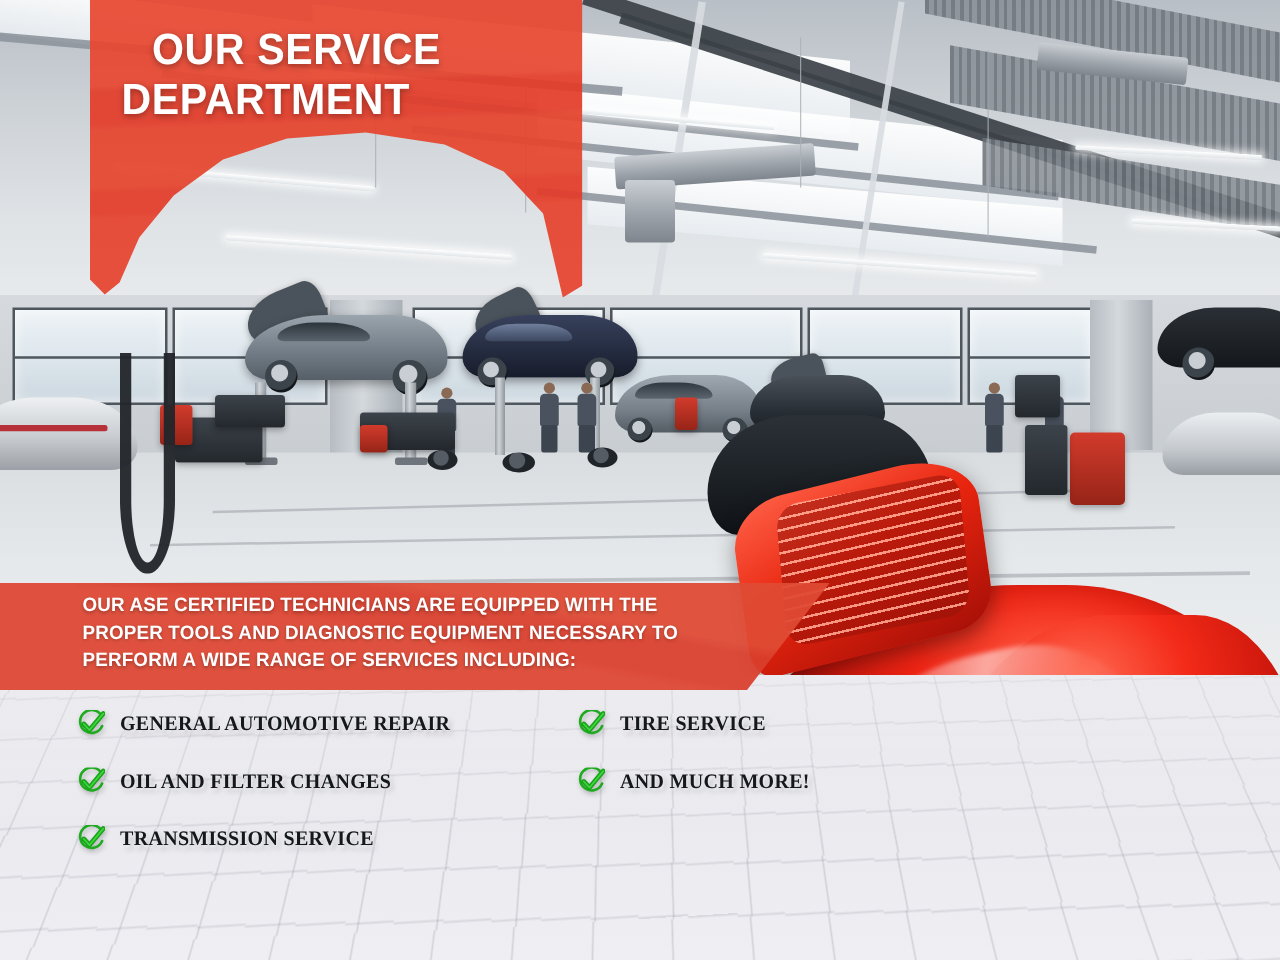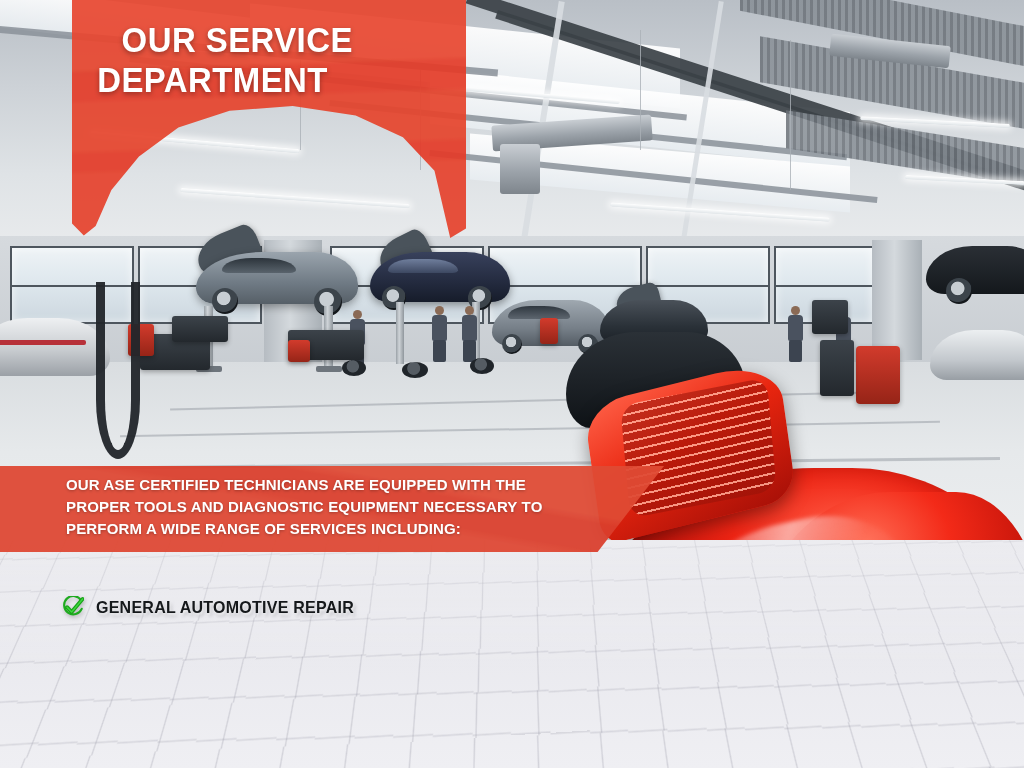--- a/index.html
+++ b/index.html
@@ -297,21 +297,21 @@
   .introtext{
     position:absolute;left:66px;top:474px;width:545px;
     color:#fff;font-weight:bold;font-size:15.5px;line-height:1.43;
     letter-spacing:.15px;
     text-shadow:0 1px 3px rgba(0,0,0,.3);
     transform:scaleX(.97);transform-origin:left top;
   }
   .introtext span{display:block;}
 
   
-  .lists{position:absolute;left:0;top:584px;width:1024px;height:180px;}
+  .lists{position:absolute;left:0;top:556px;width:1024px;height:180px;font-family:Liberation Serif, serif;}
   .col{position:absolute;top:0;}
   .col.left{left:62px;width:420px;}
   .col.right{left:462px;width:545px;}
   .li{
     position:relative;height:46px;display:flex;align-items:center;gap:12px;
   }
   .li .label{
     font-weight:bold;font-size:16.5px;letter-spacing:.25px;color:#15181b;
     text-shadow:1px 2px 3px rgba(255,255,255,.85), 2px 3px 4px rgba(120,120,130,.55);
     transform:scaleX(.97);transform-origin:left center;
@@ -503,19 +503,59 @@
       <div class="li">
         <span class="check">
           <svg viewBox="0 0 24 24" aria-hidden="true">
             <path d="M21 5 A10 10 0 1 0 21.5 14" fill="none" stroke="#1faa1f" stroke-width="2.3" stroke-linecap="round"></path>
             <path d="M5.5 12.2 L10.5 17.5 L22.5 3.2" fill="none" stroke="#18a318" stroke-width="4.2" stroke-linecap="round" stroke-linejoin="round"></path>
             <path d="M5.5 12.2 L10.5 17.5 L22.5 3.2" fill="none" stroke="#3ed63e" stroke-width="1.5" stroke-linecap="round" stroke-linejoin="round"></path>
           </svg>
         </span>
         <span class="label">GENERAL AUTOMOTIVE REPAIR</span>
       </div>
+      <div class="li">
+        <span class="check">
+          <svg viewBox="0 0 24 24" aria-hidden="true">
+            <path d="M21 5 A10 10 0 1 0 21.5 14" fill="none" stroke="#1faa1f" stroke-width="2.3" stroke-linecap="round"></path>
+            <path d="M5.5 12.2 L10.5 17.5 L22.5 3.2" fill="none" stroke="#18a318" stroke-width="4.2" stroke-linecap="round" stroke-linejoin="round"></path>
+            <path d="M5.5 12.2 L10.5 17.5 L22.5 3.2" fill="none" stroke="#3ed63e" stroke-width="1.5" stroke-linecap="round" stroke-linejoin="round"></path>
+          </svg>
+        </span>
+        <span class="label">OIL AND FILTER CHANGES</span>
+      </div>
+      <div class="li">
+        <span class="check">
+          <svg viewBox="0 0 24 24" aria-hidden="true">
+            <path d="M21 5 A10 10 0 1 0 21.5 14" fill="none" stroke="#1faa1f" stroke-width="2.3" stroke-linecap="round"></path>
+            <path d="M5.5 12.2 L10.5 17.5 L22.5 3.2" fill="none" stroke="#18a318" stroke-width="4.2" stroke-linecap="round" stroke-linejoin="round"></path>
+            <path d="M5.5 12.2 L10.5 17.5 L22.5 3.2" fill="none" stroke="#3ed63e" stroke-width="1.5" stroke-linecap="round" stroke-linejoin="round"></path>
+          </svg>
+        </span>
+        <span class="label">TRANSMISSION SERVICE</span>
+      </div>
     </div>
 
     <div class="col right">
+      <div class="li">
+        <span class="check">
+          <svg viewBox="0 0 24 24" aria-hidden="true">
+            <path d="M21 5 A10 10 0 1 0 21.5 14" fill="none" stroke="#1faa1f" stroke-width="2.3" stroke-linecap="round"></path>
+            <path d="M5.5 12.2 L10.5 17.5 L22.5 3.2" fill="none" stroke="#18a318" stroke-width="4.2" stroke-linecap="round" stroke-linejoin="round"></path>
+            <path d="M5.5 12.2 L10.5 17.5 L22.5 3.2" fill="none" stroke="#3ed63e" stroke-width="1.5" stroke-linecap="round" stroke-linejoin="round"></path>
+          </svg>
+        </span>
+        <span class="label">TIRE SERVICE</span>
+      </div>
+      <div class="li">
+        <span class="check">
+          <svg viewBox="0 0 24 24" aria-hidden="true">
+            <path d="M21 5 A10 10 0 1 0 21.5 14" fill="none" stroke="#1faa1f" stroke-width="2.3" stroke-linecap="round"></path>
+            <path d="M5.5 12.2 L10.5 17.5 L22.5 3.2" fill="none" stroke="#18a318" stroke-width="4.2" stroke-linecap="round" stroke-linejoin="round"></path>
+            <path d="M5.5 12.2 L10.5 17.5 L22.5 3.2" fill="none" stroke="#3ed63e" stroke-width="1.5" stroke-linecap="round" stroke-linejoin="round"></path>
+          </svg>
+        </span>
+        <span class="label">AND MUCH MORE!</span>
+      </div>
     </div>
 
   </div>
 </div>
 
 </body></html>

